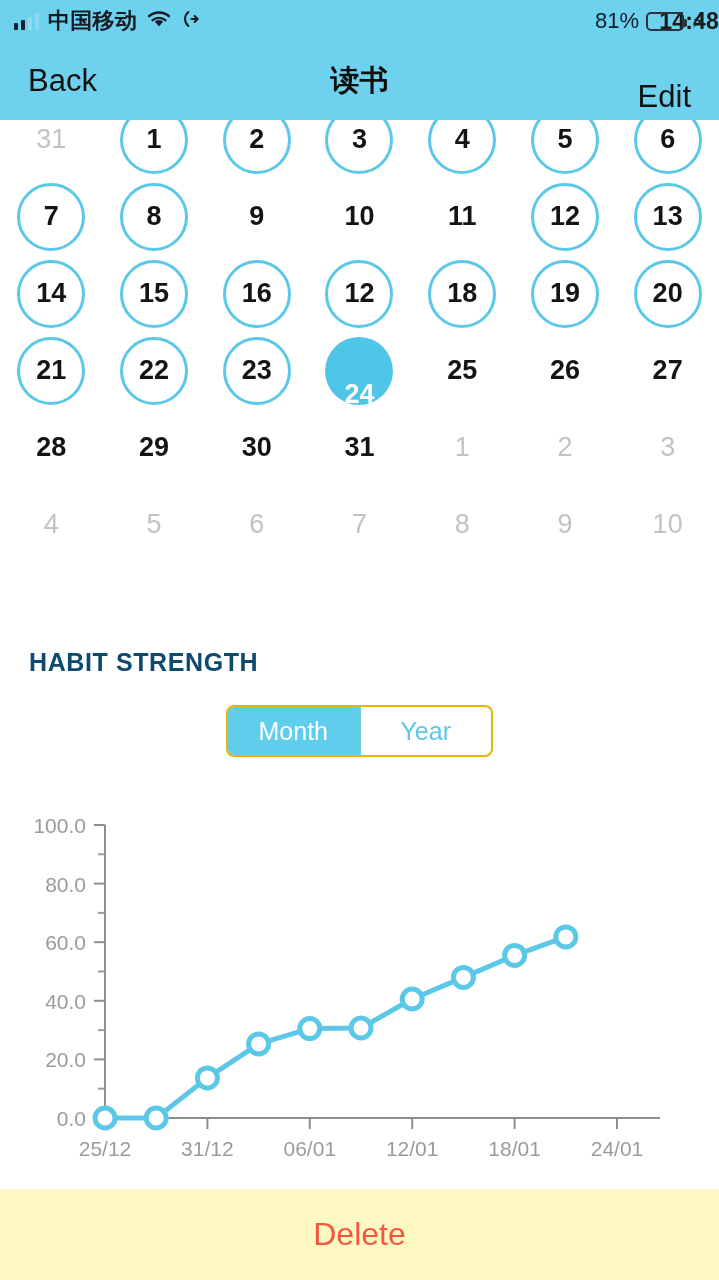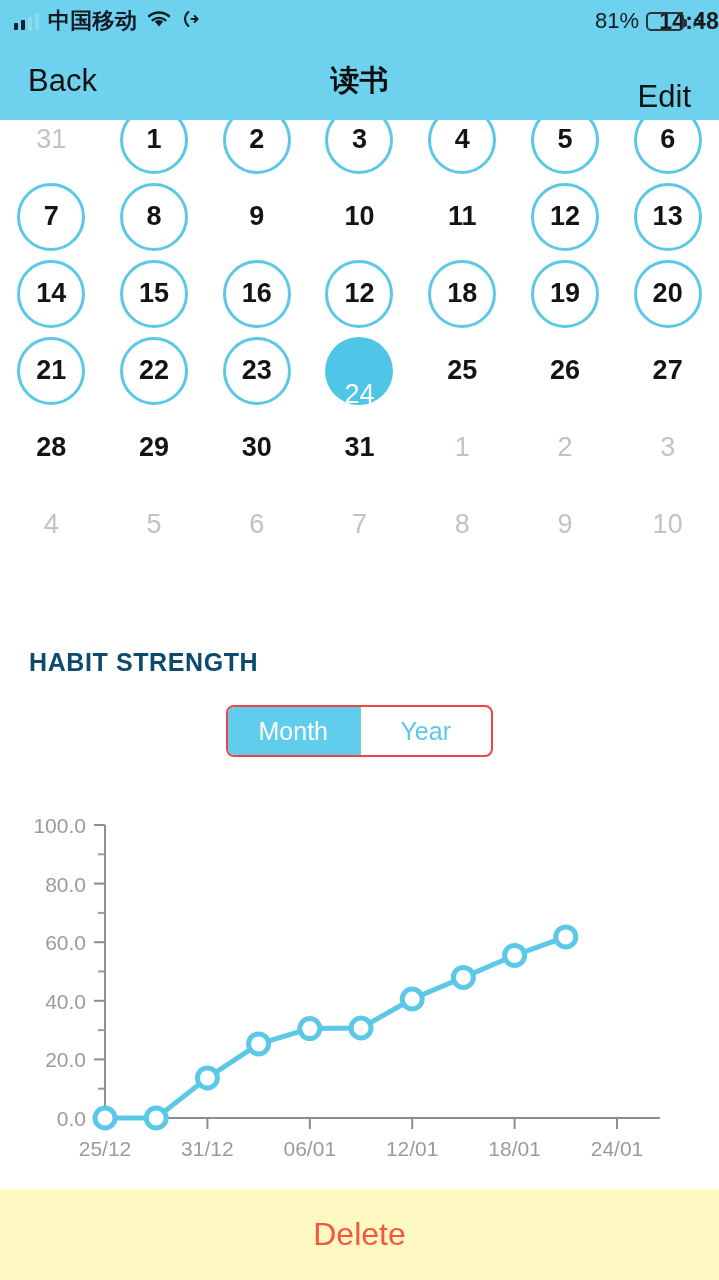--- a/index.html
+++ b/index.html
@@ -52,29 +52,29 @@
               overflow:hidden; background:#fff; }
   .cal-grid { display:grid; grid-template-columns: repeat(7, 1fr);
               grid-auto-rows: 77px; width:719px; margin-top:-19px; }
   .cell { display:flex; align-items:center; justify-content:center; }
   .daywrap { position:relative; width:68px; height:68px;
              display:flex; align-items:center; justify-content:center;
              border-radius:50%; }
   .daywrap.ring { border:3px solid #5cc8e8; }
   .daywrap.filled { background:#4fc6e8; }
   .daynum { font-size:27px; font-weight:600; color:#141414; line-height:1; }
-  .daywrap.filled .daynum { color:#ffffff; font-weight:400;margin-top:48px; }
+  .daywrap.filled .daynum { color:#ffffff; font-weight:700;margin-top:48px; }
   .daynum.muted { color:#bfc3c6; font-weight:400; }
 
   
   .section-title { position:absolute; top:648px; left:29px;
                    font-size:25px; font-weight:700; color:#0c4a6e;
                    letter-spacing:.6px; }
   .segmented { position:absolute; top:705px; left:226px;
-               width:267px; height:52px; border:2px solid #ef4444;
+               width:267px; height:52px; border:2px solid #eab308;
                border-radius:8px; display:flex; overflow:hidden; background:#fff; }
   .seg { flex:1; display:flex; align-items:center; justify-content:center;
          font-size:25px; color:#5cc8e8; }
   .seg.active { background:#60cdec; color:#ffffff; }
   .seg + .seg { border-left:2px solid #68cfee; }
 
   
   .chart { position:absolute; top:800px; left:0; width:719px; height:380px; }
   .chart svg { display:block; }
 

